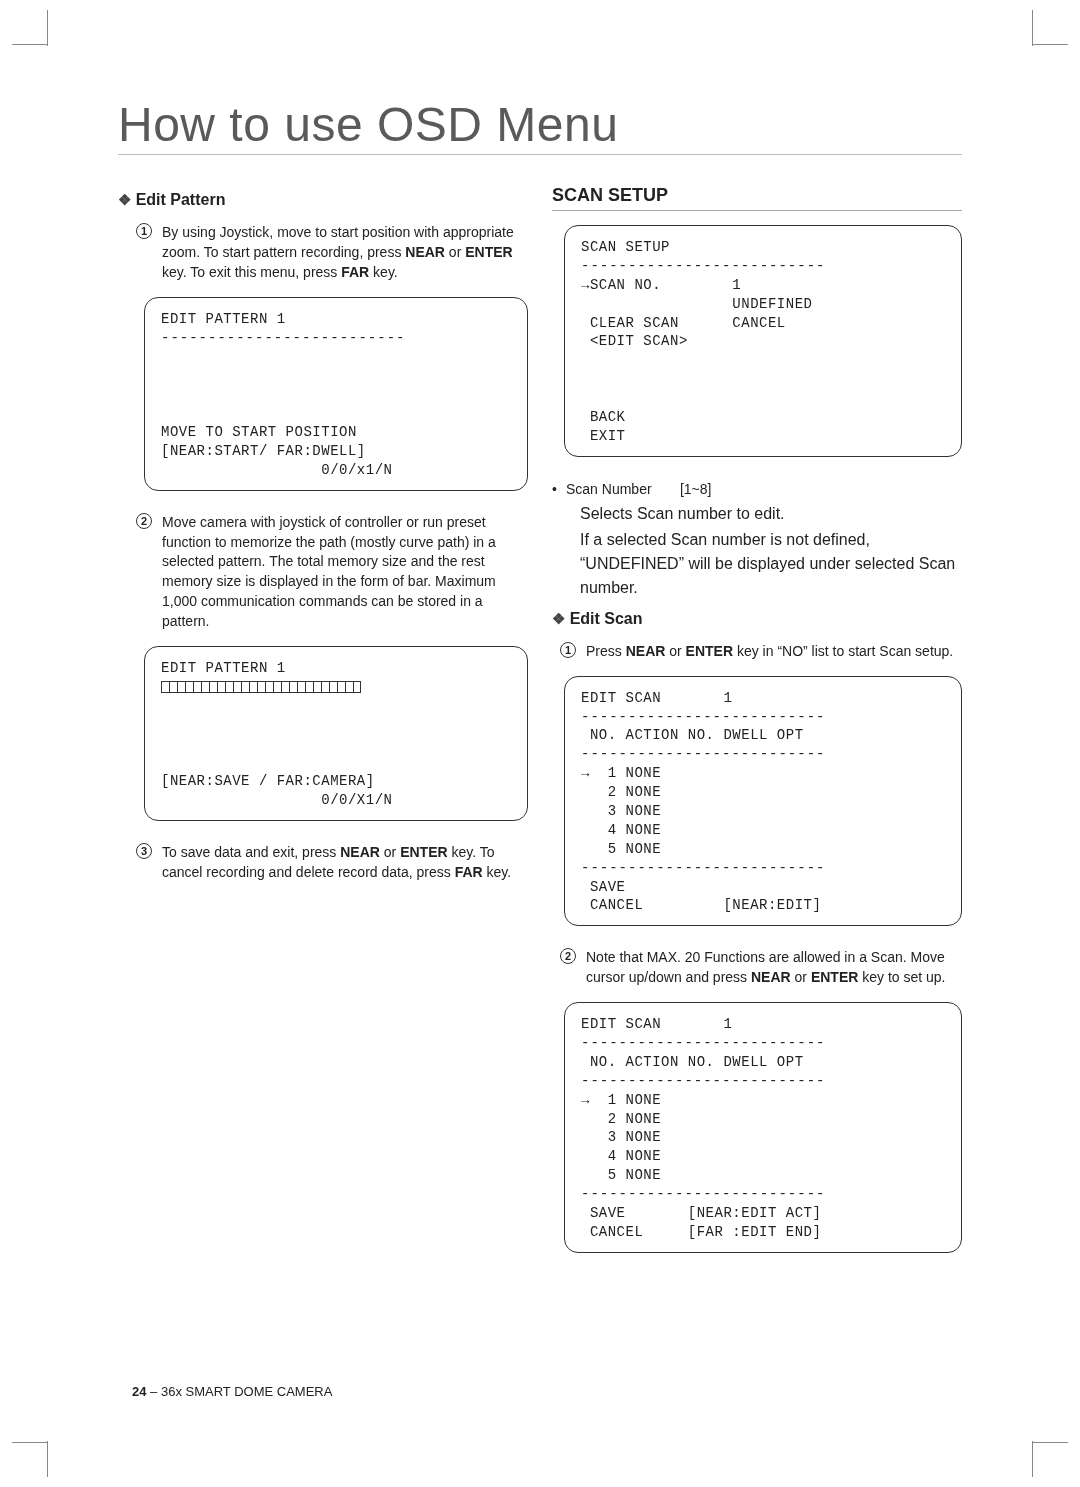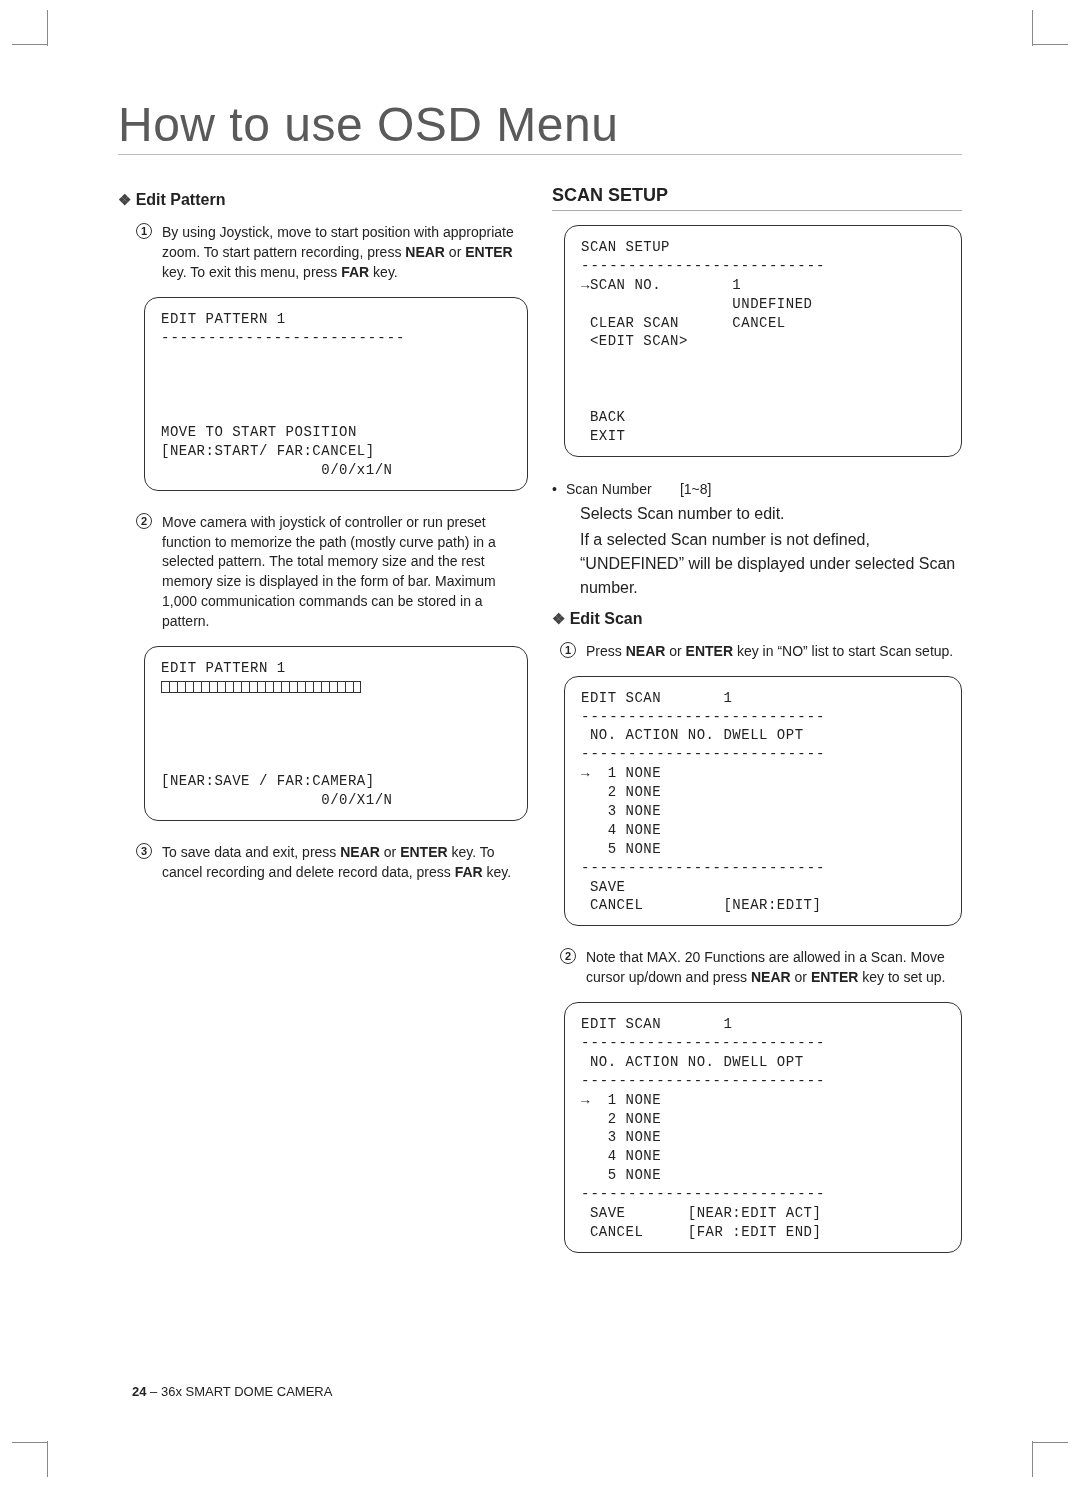--- a/index.html
+++ b/index.html
@@ -83,21 +83,21 @@
           </div>
         </div>
 
         <div class="osd"><span>EDIT PATTERN 1</span>
 <span class="dash">--------------------------</span>
 
 
 
 
 <span>MOVE TO START POSITION</span>
-<span>[NEAR:START/ FAR:CANCEL]</span>
+<span>[NEAR:START/ FAR:DWELL]</span>
 <span>                  0/0/x1/N</span></div>
 
         <div class="step">
           <div class="num">2</div>
           <div>Move camera with joystick of controller or run preset function to memorize the path (mostly curve path) in a selected pattern. The total memory size and the rest memory size is displayed in the form of bar. Maximum 1,000 communication commands can be stored in a pattern.</div>
         </div>
 
         <div class="osd"><span>EDIT PATTERN 1</span>
 <span class="bar"></span>
 

